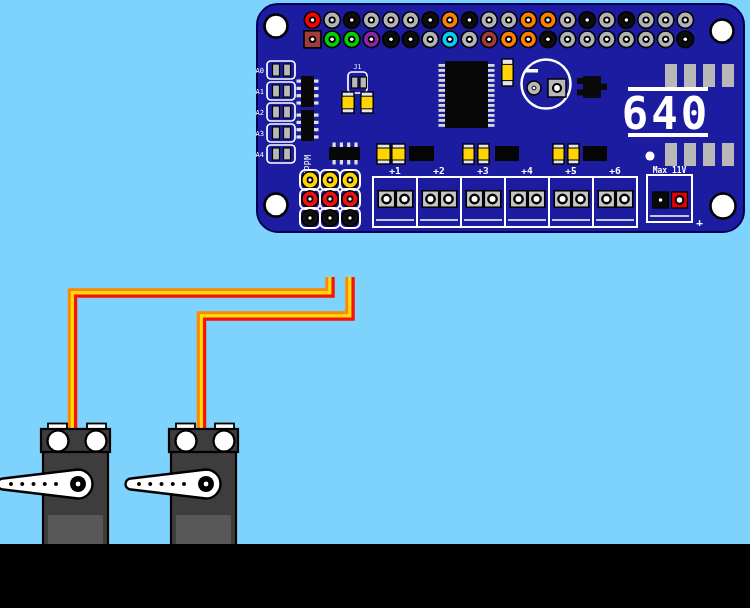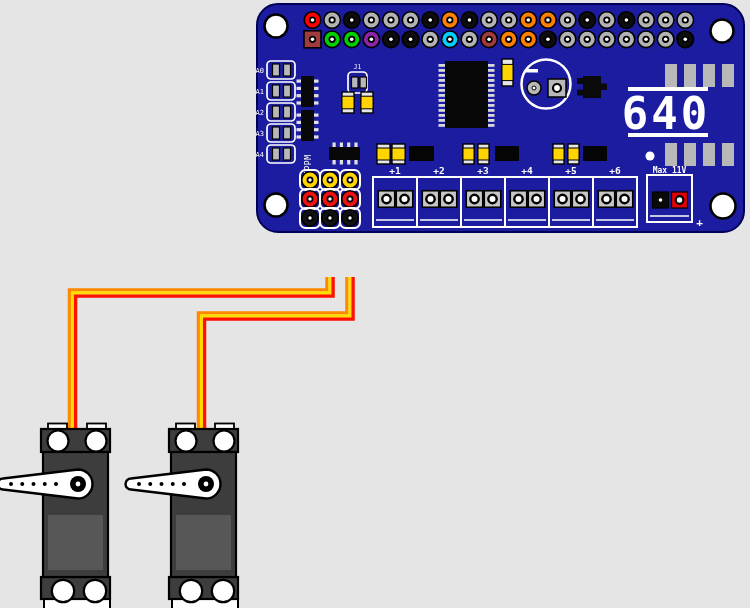--- a/index.html
+++ b/index.html
@@ -1,16 +1,16 @@
 <!DOCTYPE html>
 <html><head>
 <meta charset="utf-8">
 <style>
   html,body{margin:0;padding:0;background:#000;}
-  .scene{position:relative;width:750px;height:608px;background:#e5e5e5;overflow:hidden;}
+  .scene{position:relative;width:750px;height:544px;background:#7dd3fc;overflow:hidden;}
   .silk{fill:#fff;font-family:"DejaVu Sans Mono", monospace;}
   .silk-bold{fill:#fff;font-family:"DejaVu Sans Mono", monospace;font-weight:bold;}
   .logo-text{fill:#fff;font-family:"DejaVu Sans Mono", monospace;font-weight:bold;font-size:44px;letter-spacing:3px;}
 </style>
 </head>
 <body>
 
 <div class="scene">
 <svg width="750" height="608" viewBox="0 0 750 608">
 

